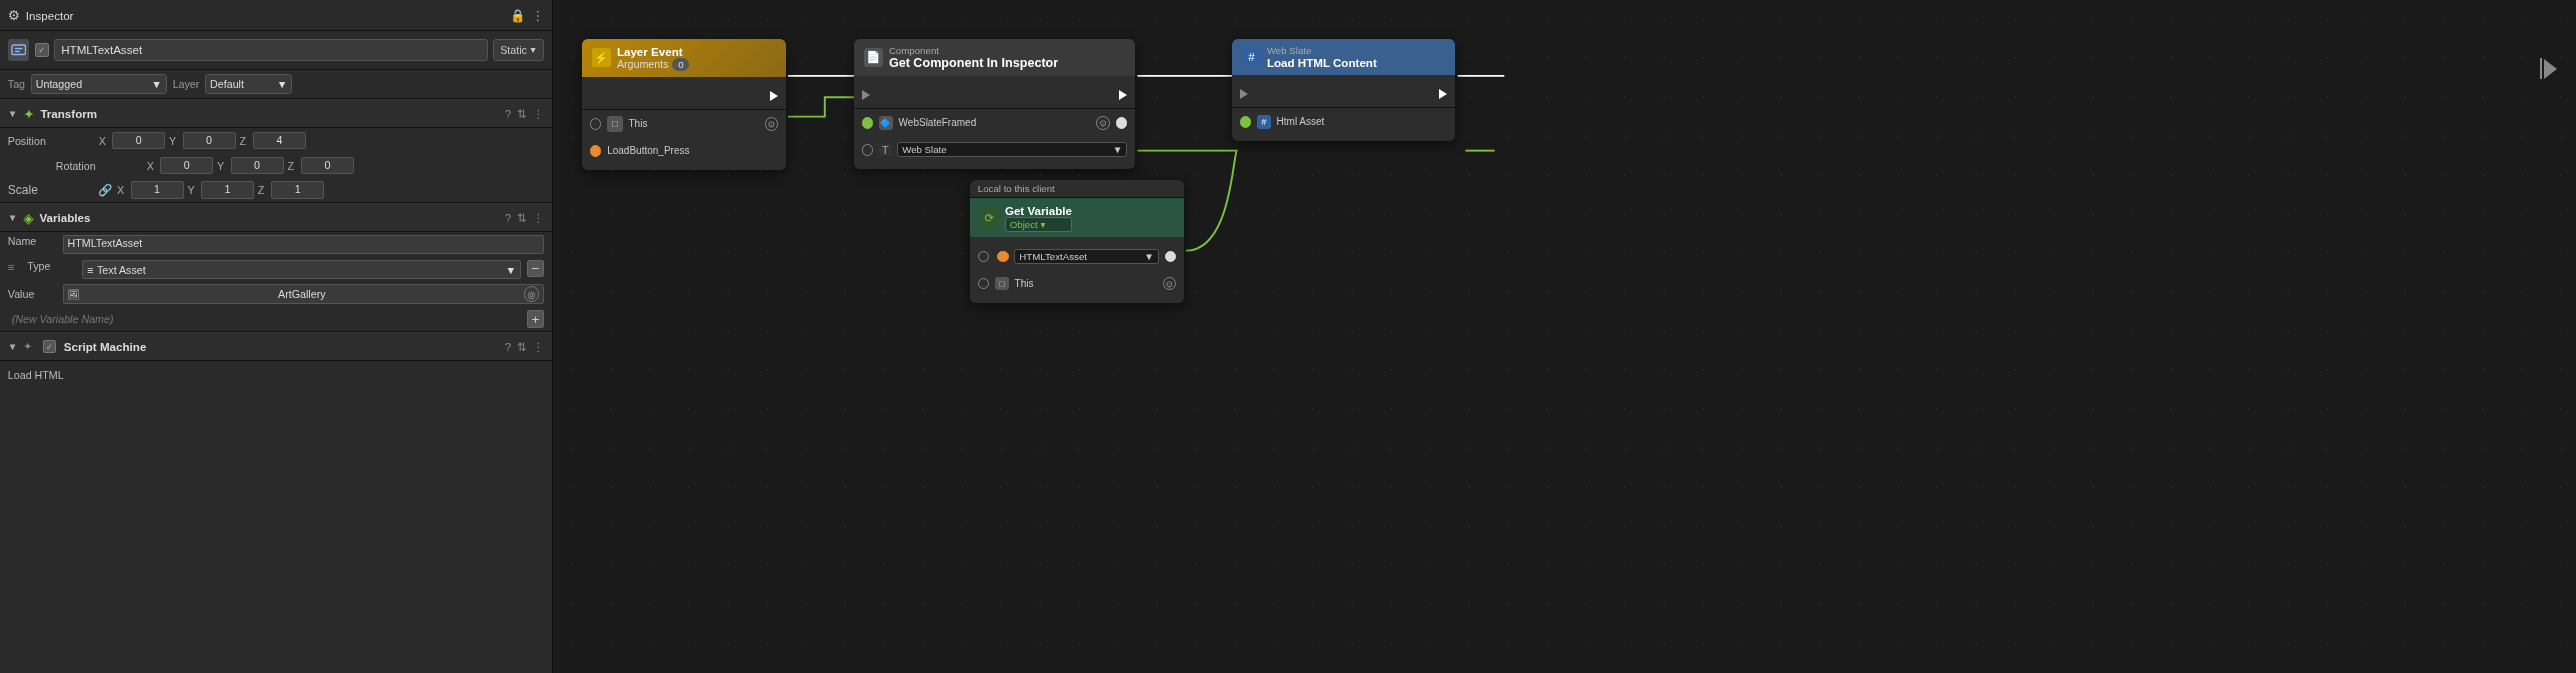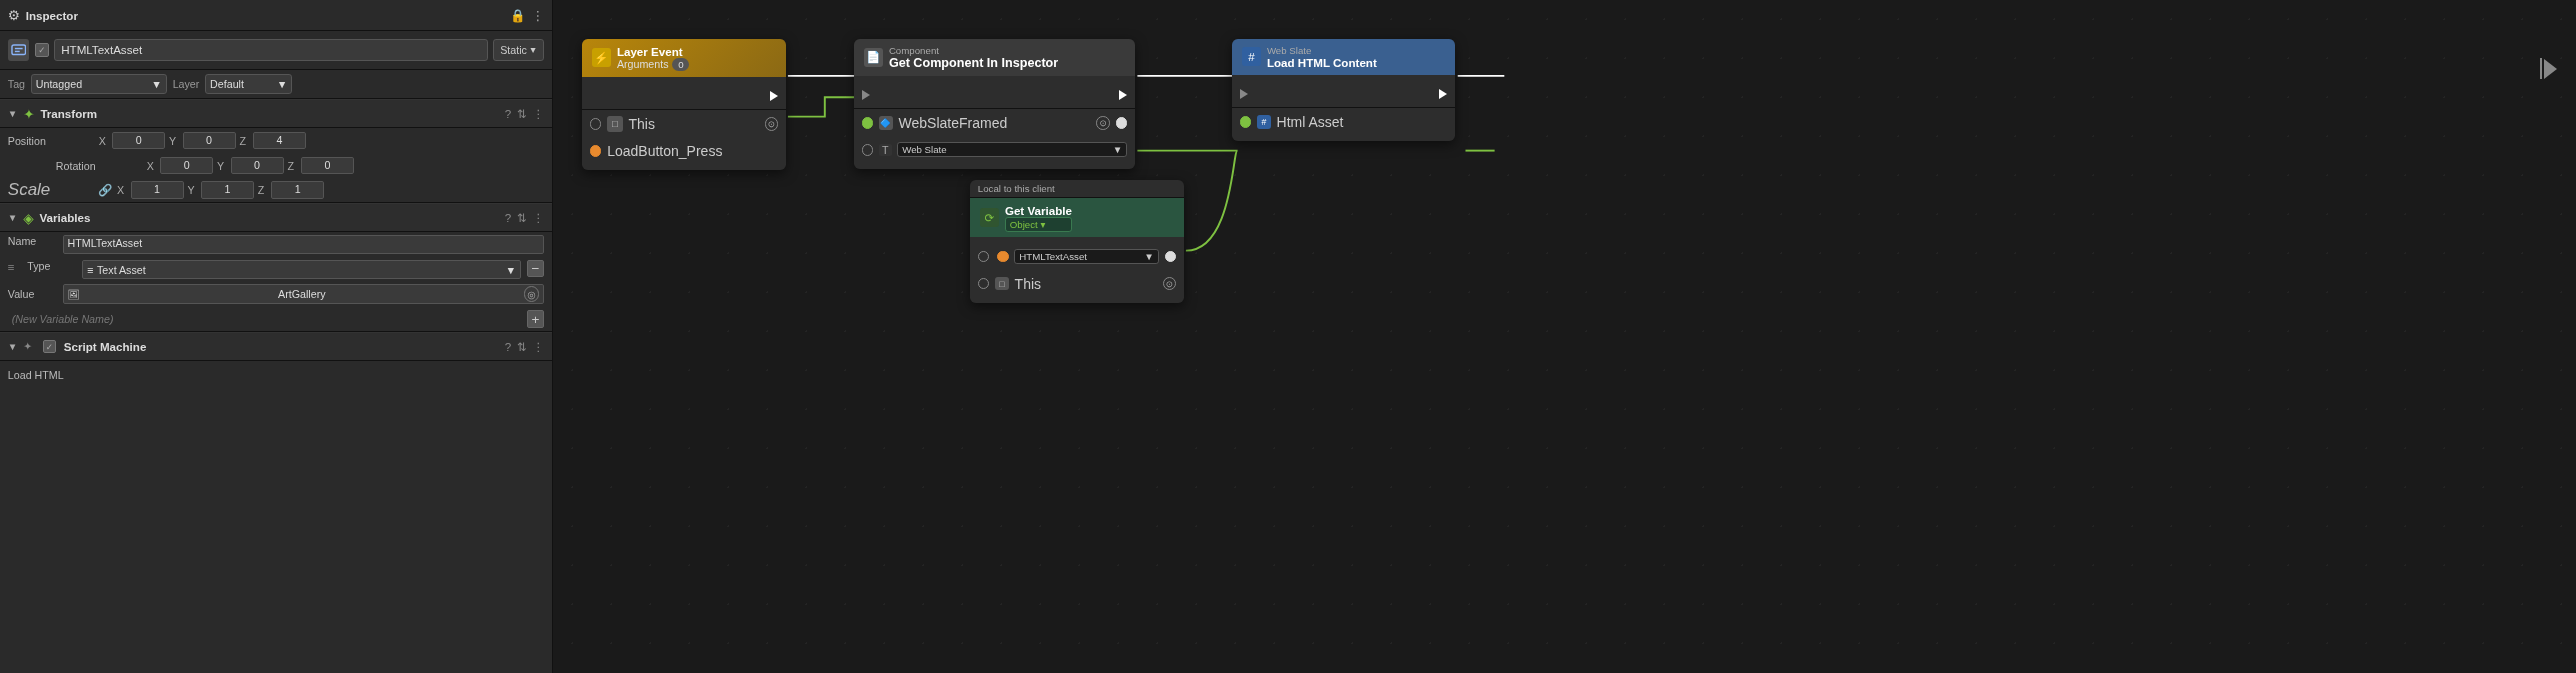--- a/index.html
+++ b/index.html
@@ -30,21 +30,21 @@
       background: #2a2a2a;
       border-bottom: 1px solid #111;
       display: flex;
       align-items: center;
       padding: 3.9px 7.8px;
       height: 31px;
       gap: 5.8px;
     }
     .inspector-header .lock-icon { color: #aaa; font-size: 12.6px; }
     .inspector-header .dots-icon { color: #aaa; font-size: 12.6px; }
-    .inspector-header .title { color: #ddd; font-size: 11.6px; font-weight: 700; flex: 1; }
+    .inspector-header .title { color: #ddd; font-size: 11.6px; font-weight: 400; flex: 1; }
 
     .object-header {
       display: flex;
       align-items: center;
       padding: 4.9px 7.8px;
       border-bottom: 1px solid #111;
       gap: 5.8px;
       height: 39px;
     }
     .object-icon {
@@ -286,21 +286,21 @@
     }
 
     .node-row {
       display: flex;
       align-items: center;
       padding: 3.9px 7.8px;
       gap: 5.8px;
       height: 27px;
     }
     .node-row-label {
-      font-size: 14px;
+      font-size: 10px;
       color: #ccc;
       flex: 1;
     }
 
     
     .port {
       width: 11.6px; height: 11.6px;
       border-radius: 50%;
       border: 1.9px solid #888;
       background: transparent;
@@ -494,21 +494,21 @@
       <span class="xyz-label">Y</span>
       <div class="xyz-input">0</div>
     </div>
     <div class="xyz-item">
       <span class="xyz-label">Z</span>
       <div class="xyz-input">0</div>
     </div>
   </div>
 
   <div style="display:flex; align-items:center; padding: 2.9px 7.8px; gap:3.9px; height:25px; border-bottom: 1px solid #111;">
-    <span class="transform-label" style="width:87px; font-size:17px; color:#bbb;font-style:italic;">Scale</span>
+    <span class="transform-label" style="width:87px; font-size:12px; color:#bbb;">Scale</span>
     <span style="color:#888; font-size:11.6px;">🔗</span>
     <div class="xyz-item">
       <span class="xyz-label">X</span>
       <div class="xyz-input">1</div>
     </div>
     <div class="xyz-item">
       <span class="xyz-label">Y</span>
       <div class="xyz-input">1</div>
     </div>
     <div class="xyz-item">

